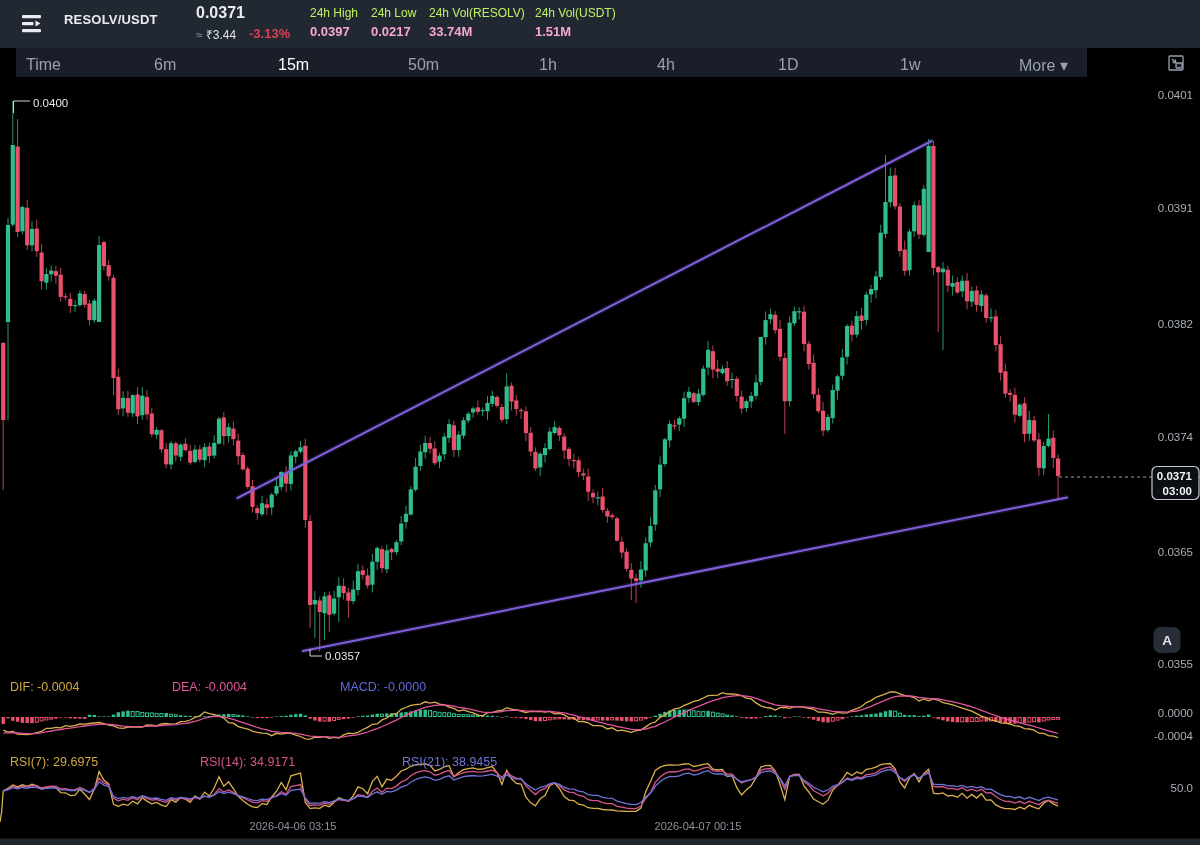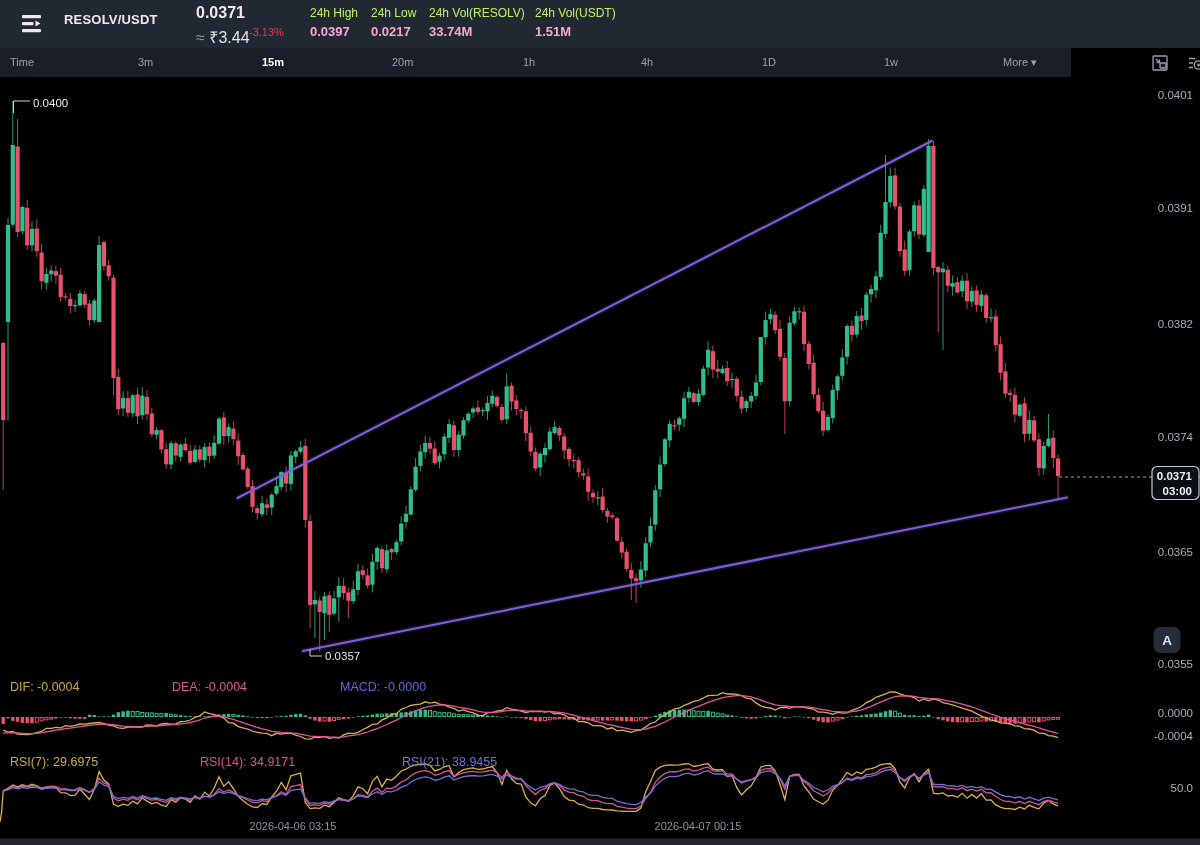--- a/index.html
+++ b/index.html
@@ -1,28 +1,28 @@
 <!DOCTYPE html>
 <html><head><meta charset="utf-8">
 <style>
 *{margin:0;padding:0;box-sizing:border-box}
 html,body{width:1200px;height:845px;background:#000;overflow:hidden;
  font-family:"Liberation Sans",sans-serif;-webkit-font-smoothing:antialiased}
 .hdr{position:absolute;left:0;top:0;width:1200px;height:48px;background:#222832;color:#e9ebef}
 .hicon{position:absolute;left:22px;top:14px;width:19px;height:19px}
 .pair{position:absolute;left:64px;top:12px;font-size:13px;font-weight:700;letter-spacing:.2px}
 .lp{position:absolute;left:196px;top:4px;font-size:16px;font-weight:700}
-.lp2{position:absolute;left:196px;top:26px;font-size:16px;color:#dfe3e8}
+.lp2{position:absolute;left:196px;top:26px;font-size:12px;color:#dfe3e8}
 .lp2 .ap{color:#8c95a3}
-.chg{position:absolute;left:249px;top:26px;font-size:11px;font-weight:400;color:#d64056}
+.chg{position:absolute;left:249px;top:26px;font-size:13px;font-weight:700;color:#d64056}
 .st{position:absolute;top:6px;font-size:12px;color:#bef264;white-space:nowrap}
 .sv{position:absolute;top:24px;font-size:13px;color:#f9a8d4;font-weight:600;white-space:nowrap}
-.tb{position:absolute;left:0;top:48px;width:1071px;height:29px;background:#1a1e28;color:#99a1ad;font-size:11px}
+.tb{position:absolute;left:16px;top:48px;width:1071px;height:29px;background:#1a1e28;color:#99a1ad;font-size:16px}
 .ti{position:absolute;top:8px}
-.ti.on{color:#fff;font-weight:700}
+.ti.on{color:#fff;font-weight:400}
 .chart{position:absolute;left:0;top:77px}
 .ax{font-size:11.5px;fill:#a8aeb6}
 .mk{font-size:11.5px;fill:#e4e7ec}
 .pb{font-size:11.5px;fill:#f2f4f7;font-weight:600}
 .abt{font-size:13.5px;fill:#dfe3e8;font-weight:700}
 .il{font-size:12.5px}
 .dt{font-size:11px;fill:#8d939c}
 </style></head>
 <body>
 <div class="hdr">
@@ -40,23 +40,23 @@
     <div class="sv" style="left:310px">0.0397</div>
  <div class="st" style="left:371px">24h Low</div>
     <div class="sv" style="left:371px">0.0217</div>
  <div class="st" style="left:429px">24h Vol(RESOLV)</div>
     <div class="sv" style="left:429px">33.74M</div>
  <div class="st" style="left:535px">24h Vol(USDT)</div>
     <div class="sv" style="left:535px">1.51M</div>
 </div>
 <div class="tb">
  <span class="ti" style="left:10px">Time</span>
- <span class="ti" style="left:138px">3m</span>
+ <span class="ti" style="left:138px">6m</span>
  <span class="ti on" style="left:262px">15m</span>
- <span class="ti" style="left:392px">20m</span>
+ <span class="ti" style="left:392px">50m</span>
  <span class="ti" style="left:523px">1h</span>
  <span class="ti" style="left:641px">4h</span>
  <span class="ti" style="left:762px">1D</span>
  <span class="ti" style="left:884px">1w</span>
  <span class="ti" style="left:1003px">More ▾</span>
  <svg style="position:absolute;left:1152px;top:7px" width="16" height="16" viewBox="0 0 16 16" fill="none" stroke="#99a1ad" stroke-width="1.3">
   <rect x="1" y="1" width="14" height="14" rx="1"></rect>
   <rect x="8" y="8" width="6" height="5" rx="0.5" fill="#1a1e28"></rect>
   <path d="M4 4 l3.5 3.5 M7.5 4.6 v2.9 h-2.9"></path>
  </svg>

